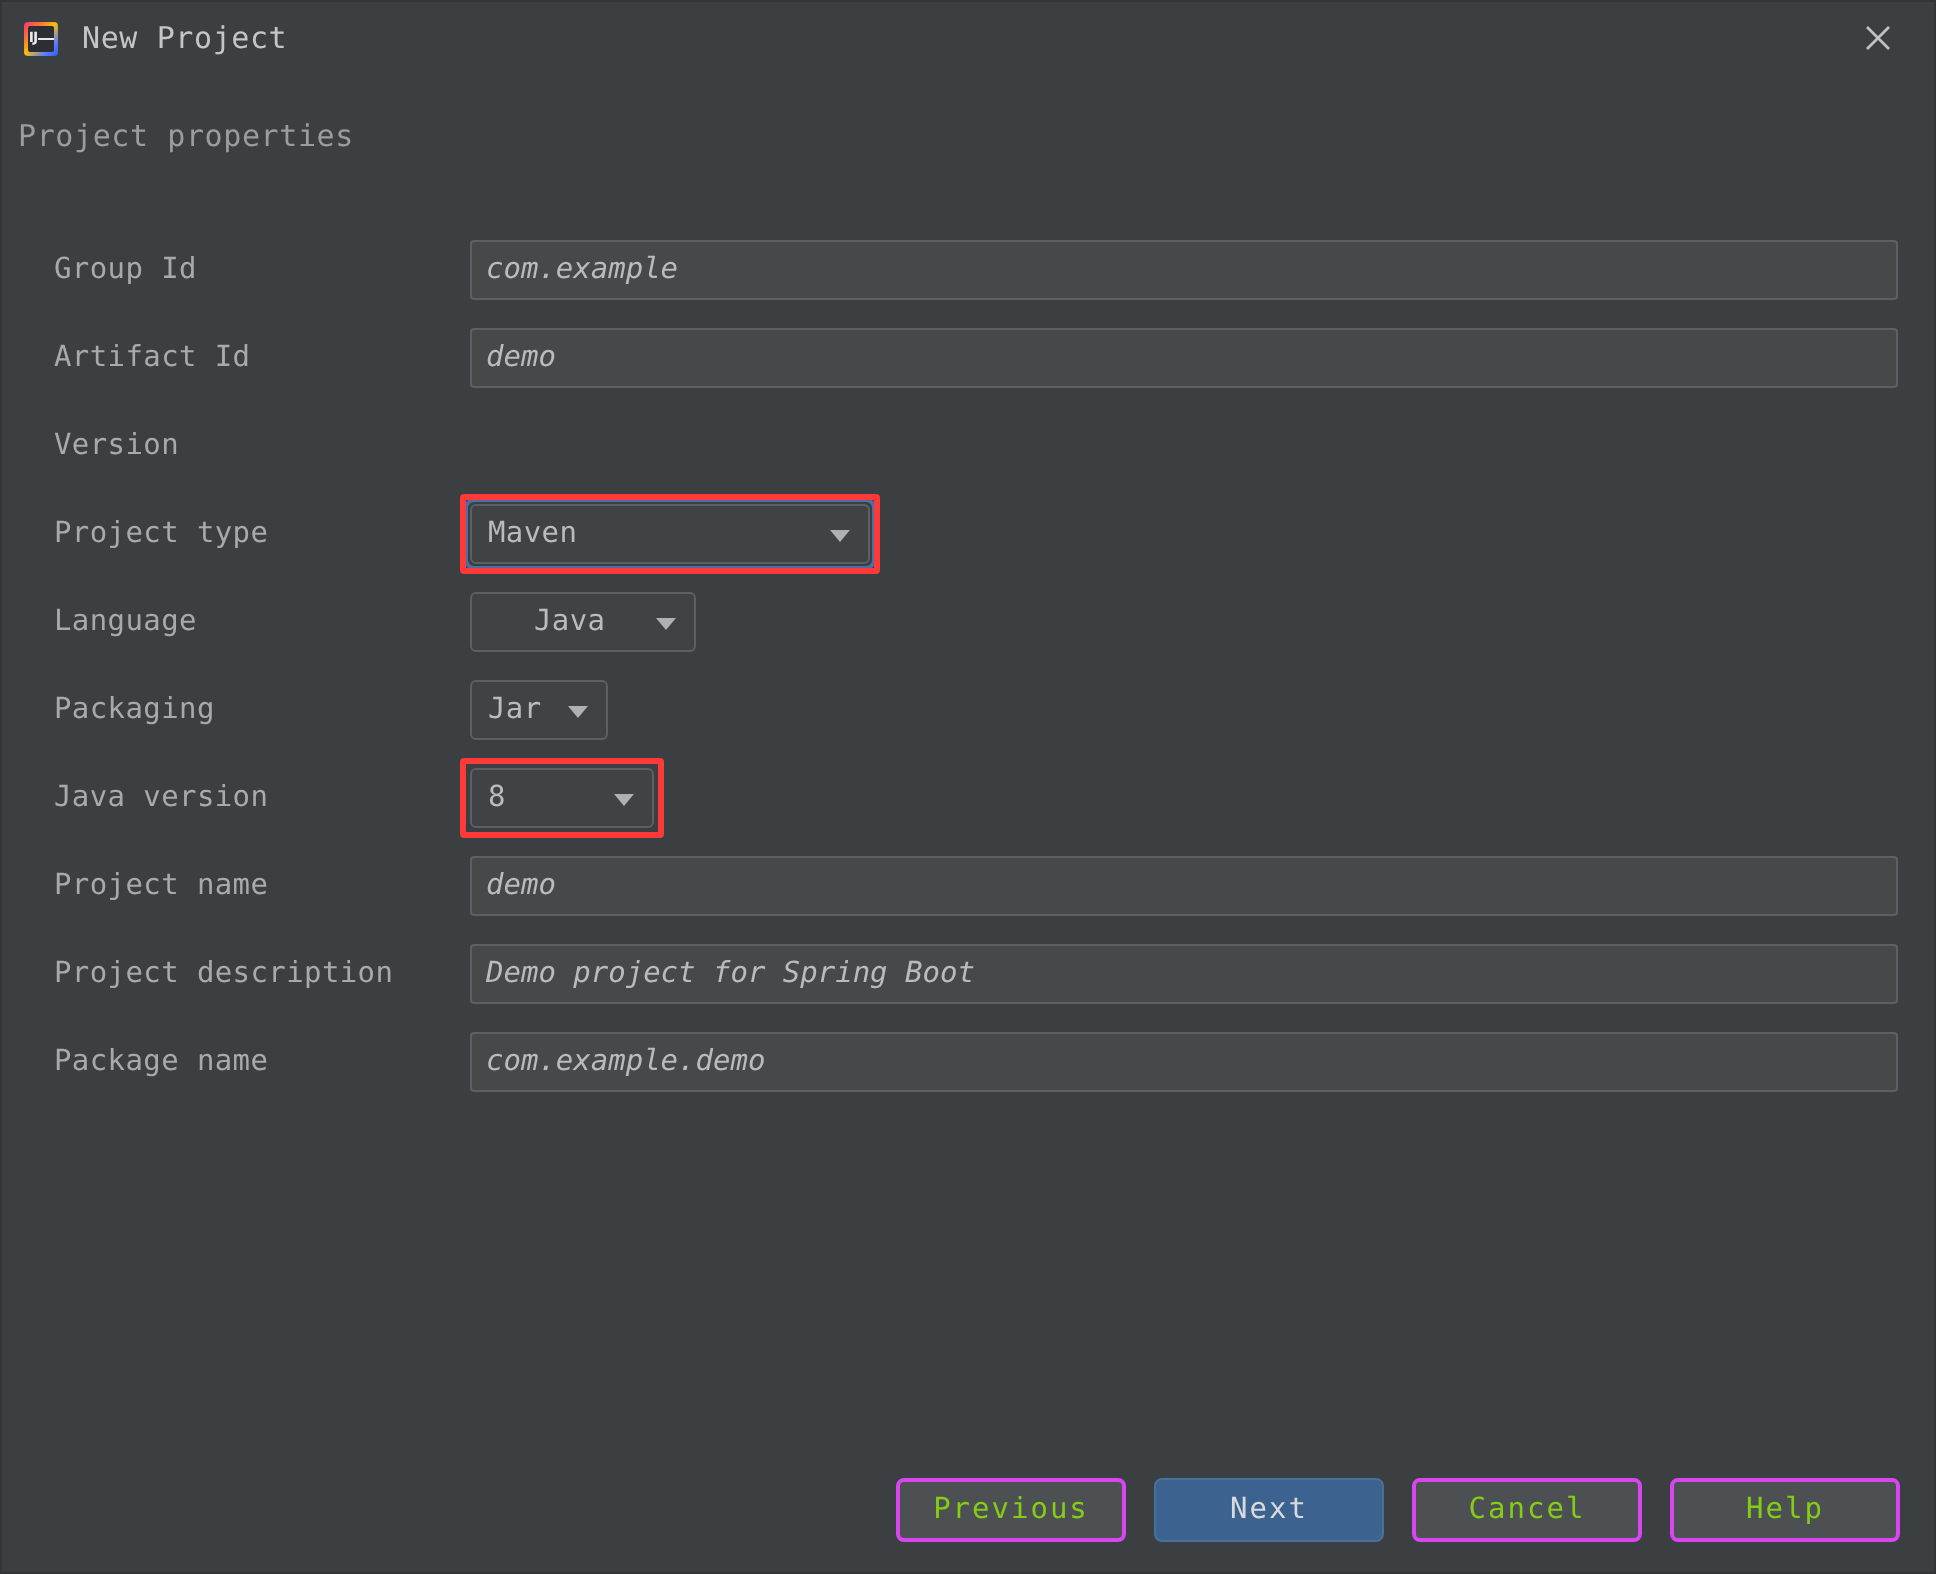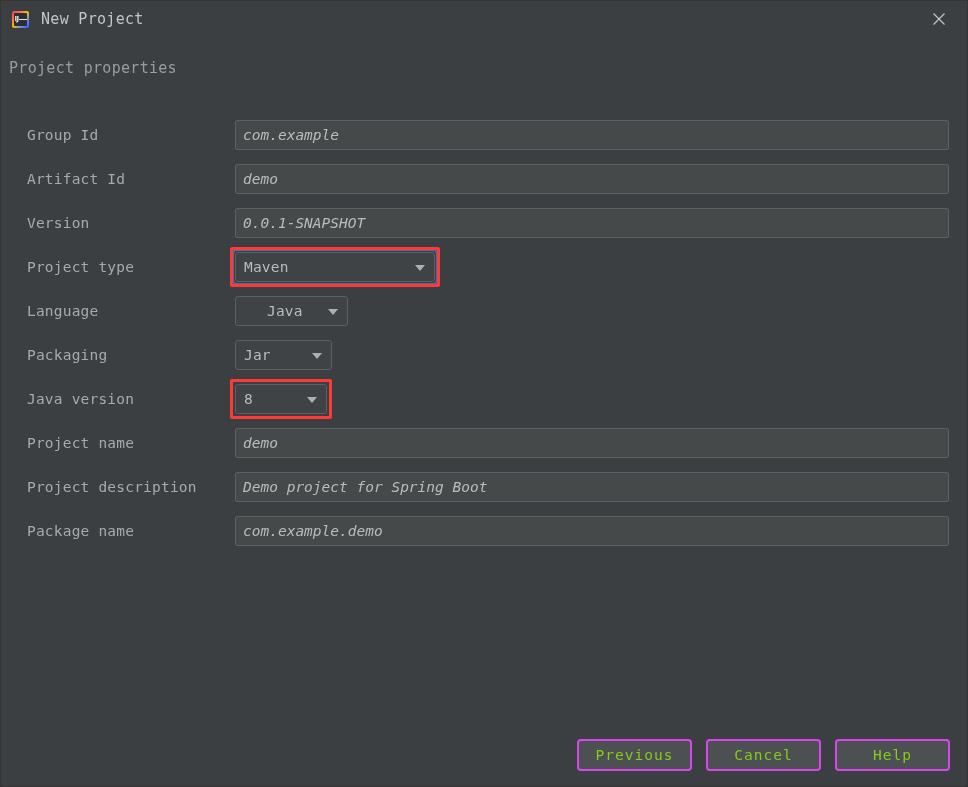--- a/index.html
+++ b/index.html
@@ -162,21 +162,21 @@
     right: 9px;
     top: 50%;
     margin-top: -2px;
     width: 0; height: 0;
     border-left: 5.5px solid transparent;
     border-right: 5.5px solid transparent;
     border-top: 6px solid #adb1b4;
   }
   .combo.w-project-type { width: 200px; }
   .combo.w-language     { width: 113px; padding-left: 23px; }
-  .combo.w-packaging    { width: 97px;  }
+  .combo.w-packaging    { width: 69px;  }
   .combo.w-javaversion  { width: 92px;  }
 
   
   .focus-ring {
     position: absolute;
     left: -4px; top: -4px;
     right: -4px; bottom: -4px;
     border: 2px solid #4a6fa5;
     border-radius: 5px;
     pointer-events: none;
@@ -258,23 +258,20 @@
 
     <div class="row">
       <div class="label">Artifact Id</div>
       <div class="field-wrap">
         <input class="text-input" type="text" value="demo" style="">
       </div>
     </div>
 
     <div class="row">
       <div class="label">Version</div>
-      <div class="field-wrap">
-        <input class="text-input" type="text" value="0.0.1-SNAPSHOT" style="">
-      </div>
     </div>
 
     <div class="row">
       <div class="label">Project type</div>
       <div class="field-wrap">
         <div class="combo w-project-type">
           <div class="focus-ring"></div>
           <span class="combo-label">Maven</span>
           <span class="arrow"></span>
           <div class="annot project-type"></div>
@@ -331,17 +328,18 @@
       <div class="label">Package name</div>
       <div class="field-wrap">
         <input class="text-input" type="text" value="com.example.demo" style="">
       </div>
     </div>
 
   </div>
 
   <div class="footer">
     <button class="btn">Previous</button>
+    <button class="btn primary">Next</button>
     <button class="btn">Cancel</button>
     <button class="btn">Help</button>
   </div>
 
 </div>
 
 </body></html>

